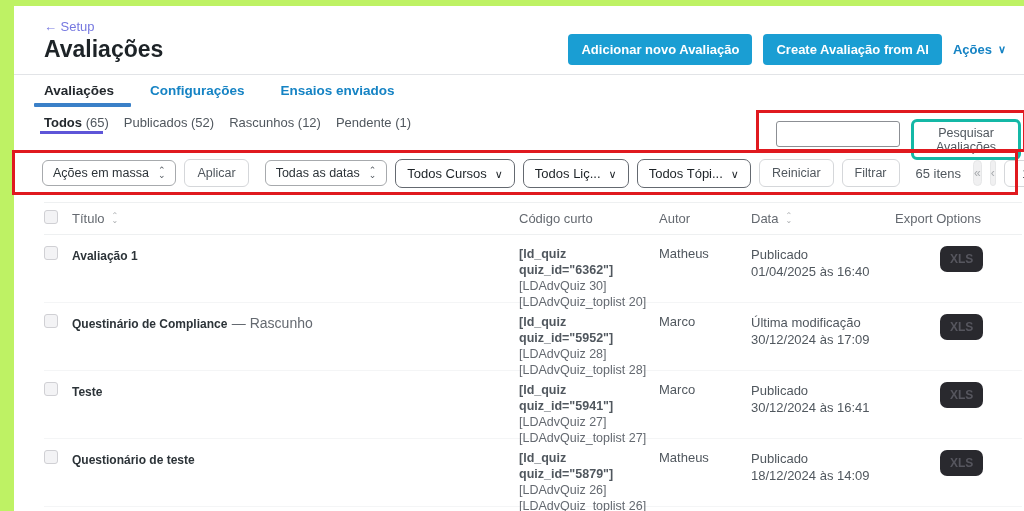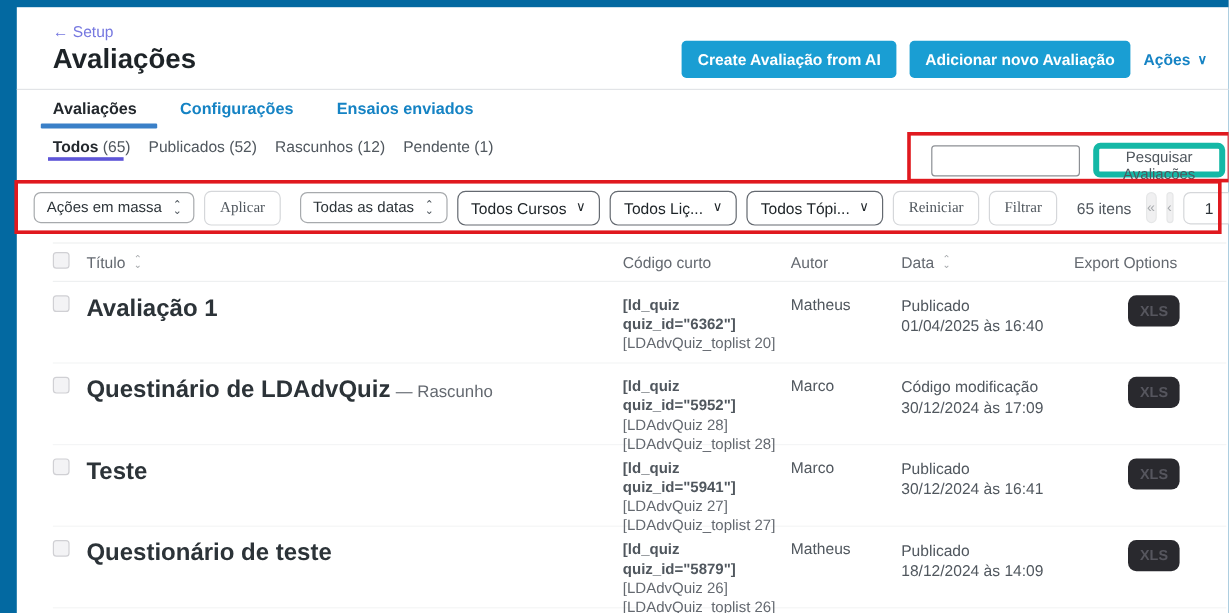--- a/index.html
+++ b/index.html
@@ -1,18 +1,18 @@
 <!DOCTYPE html>
 <html><head>
 <meta charset="utf-8">
 <style>
   * { margin:0; padding:0; box-sizing:border-box; }
   html,body { width:1024px; height:511px; }
   body { font-family:"Liberation Sans", sans-serif; background:#f0f0f1; }
-  #stage { position:relative; width:1024px; height:511px; overflow:hidden; background:#0369a1; }
+  #stage { position:relative; width:1024px; height:511px; overflow:hidden; background:#bef264; }
   #panel { position:absolute; left:14px; top:6px; right:0; bottom:0; background:#ffffff; }
 
   
   .back-link { position:absolute; left:30px; top:13px; font-size:13px; color:#7678e0; text-decoration:none; cursor:pointer; }
   .page-title { position:absolute; left:30px; top:30px; font-size:23px; font-weight:600; color:#1d2327; }
   .header-actions { position:absolute; right:18px; top:28px; display:flex; align-items:center; gap:11px; }
   .btn-primary { background:#1a9ed3; color:#fff; font-size:13px; font-weight:700; padding:8px 13px; border:none; border-radius:4px; cursor:pointer; font-family:inherit; }
   .actions-link { display:flex; align-items:center; gap:6px; color:#1583c4; font-size:13px; font-weight:700; cursor:pointer; }
   .actions-link .chev { font-size:11px; font-weight:700; }
   .header-divider { position:absolute; left:0; right:0; top:68px; height:1px; background:#e2e4e7; }
@@ -24,35 +24,35 @@
   .tab-underline { position:absolute; left:20px; top:97px; width:97px; height:4px; background:#3a80c8; border-radius:1px; }
 
   
   .status-filters { position:absolute; left:30px; top:109px; display:flex; gap:15px; font-size:13px; color:#50575e; }
   .sf { cursor:pointer; white-space:nowrap; }
   .sf .lbl-active { font-weight:700; color:#23282d;text-align:right; }
   .sf-underline { position:absolute; left:26px; top:125px; width:63px; height:3px; background:#5e55d8; }
 
   
   .search-input { position:absolute; left:762px; top:115px; width:124px; height:26px; border:1px solid #8c8f94; border-radius:3px; padding:0 6px; font-size:13px; font-family:inherit; background:#fff; }
-  .search-btn { position:absolute; left:897px; top:113px; width:110px; height:29px; background:#fff; border:5px solid #14b8a6; border-radius:6px; color:#50575e; font-size:12.5px; font-family:inherit; cursor:pointer; }
+  .search-btn { position:absolute; left:897px; top:113px; width:110px; height:41px; background:#fff; border:3px solid #14b8a6; border-radius:6px; color:#50575e; font-size:12.5px; font-family:inherit; cursor:pointer; }
 
   
   .anno { position:absolute; border:3px solid #e0191f; pointer-events:none; }
   .anno1 { left:742px; top:104px; width:270px; height:42px; }
   .anno2 { left:-2px; top:144px; width:1006px; height:45px; }
 
   
-  .toolbar { position:absolute; left:14px; top:152px; right:20px; height:30px; display:flex; align-items:center; gap:8px; }
+  .toolbar { position:absolute; left:28px; top:152px; right:20px; height:30px; display:flex; align-items:center; gap:8px; }
   .sel-sm { display:inline-flex; align-items:center; gap:9px; background:#fff; border:1px solid #a7aaad; border-radius:6px; padding:5px 10px; font-size:12.5px; color:#2c3338; cursor:pointer; white-space:nowrap; }
   .updown { display:inline-flex; flex-direction:column; align-items:center; color:#50575e; }
   .updown span { font-size:9px; line-height:5px; }
-  .sel-lg { display:inline-flex; align-items:flex-start; gap:8px; background:#fff; border:1px solid #646970; border-radius:7px; padding:6px 11px; font-size:13px; color:#1d2327; cursor:pointer; white-space:nowrap; }
+  .sel-lg { display:inline-flex; align-items:flex-end; gap:8px; background:#fff; border:1px solid #646970; border-radius:7px; padding:6px 11px; font-size:13px; color:#1d2327; cursor:pointer; white-space:nowrap; }
   .sel-lg .chev { font-size:11px; }
-  .btn-light { background:#fff; border:1px solid #d5d7da; border-radius:6px; padding:6px 12px; font-size:12.5px; color:#50575e; font-family:Liberation Serif, serif; cursor:pointer; white-space:nowrap; }
+  .btn-light { background:#fff; border:1px solid #d5d7da; border-radius:6px; padding:6px 12px; font-size:12.5px; color:#50575e; font-family:Liberation Sans, sans-serif; cursor:pointer; white-space:nowrap; }
   .tb-spacer { flex:1; }
   .items-count { font-size:13px; color:#50575e; margin-right:4px; white-space:nowrap; }
   .pg { width:28px; height:26px; display:inline-flex; align-items:center; justify-content:center; border-radius:6px; font-size:12px; cursor:pointer; }
   .pg.disabled { background:#f0f0f1; color:#a7aaad; border:1px solid #e6e7e8; cursor:default; }
   .pg-input { width:44px; height:27px; border:1px solid #d5d7da; border-radius:6px; text-align:center; font-size:13px; color:#2c3338; font-family:inherit; background:#fff; }
 
   
   .list-table { position:absolute; left:30px; top:196px; width:978px; }
   .trow { display:flex; }
   .thead { align-items:center; height:33px; color:#646970; font-size:13px; border-top:1px solid #eef0f1; border-bottom:1px solid #eef0f1; }
@@ -60,40 +60,40 @@
   .c-check { width:28px; flex:0 0 28px; }
   .c-title { width:447px; flex:0 0 447px; padding-right:10px; }
   .c-short { width:140px; flex:0 0 140px; }
   .c-author { width:92px; flex:0 0 92px; }
   .c-date { width:144px; flex:0 0 144px; }
   .c-export { width:127px; flex:0 0 127px; }
   .chk { display:inline-block; width:14px; height:14px; border:1px solid #d0d0d4; border-radius:3px; background:#f3f3f5; cursor:pointer; }
   .th-label { display:inline-flex; align-items:center; gap:7px; cursor:pointer; }
   .sort { display:inline-flex; flex-direction:column; align-items:center; color:#a7aaad; }
   .sort span { font-size:8px; line-height:4.5px; }
-  .row-title { font-size:20px; font-weight:700; color:#2c3338; cursor:pointer; }
+  .row-title { font-size:12px; font-weight:700; color:#2c3338; cursor:pointer; }
   .row-state { font-size:14px; font-weight:400; color:#646970; }
   .shortcodes { font-size:12.5px; line-height:16px; color:#646970; }
   .shortcodes .sc0 { font-weight:700; color:#50575e; }
   .author { font-size:13px; color:#50575e; }
   .date { font-size:13px; line-height:17px; color:#50575e; }
   .exports { display:flex; gap:3px; }
   .pill { background:#29292e; color:#56565e; font-size:12px; font-weight:700; padding:6px 10px; border:none; border-radius:7px; font-family:inherit; cursor:pointer;margin-left:45px; }
 </style>
 </head>
 <body>
 
 <div id="stage">
   <div id="panel">
 
     <a class="back-link">← Setup</a>
     <h1 class="page-title">Avaliações</h1>
     <div class="header-actions">
+      <button class="btn-primary">Adicionar novo Avaliação</button>
       <button class="btn-primary">Create Avaliação from AI</button>
-      <button class="btn-primary">Adicionar novo Avaliação</button>
       <span class="actions-link">
         <span>Ações</span>
         <span class="chev">∨</span>
       </span>
     </div>
     <div class="header-divider"></div>
 
     <div class="tabs">
       <span class="tab active">Avaliações</span>
       <span class="tab">Configurações</span>
@@ -190,48 +190,49 @@
       </div>
 
       <div class="trow tbody-row">
         <div class="c-check"><span class="chk"></span></div>
         <div class="c-title">
           <span class="row-title">Avaliação 1</span>
           <span class="row-state"></span>
         </div>
         <div class="c-short shortcodes">
           <div class="sc0">[ld_quiz quiz_id="6362"]</div>
+          <div>[LDAdvQuiz 30]</div>
           <div>[LDAdvQuiz_toplist 20]</div>
         </div>
         <div class="c-author author">Matheus</div>
         <div class="c-date date">
           <div>Publicado</div>
           <div>01/04/2025 às 16:40</div>
         </div>
         <div class="c-export exports">
           <button class="pill">XLS</button>
           <button class="pill">XLSX</button>
           <button class="pill">JSON</button>
         </div>
       </div>
 
       <div class="trow tbody-row">
         <div class="c-check"><span class="chk"></span></div>
         <div class="c-title">
-          <span class="row-title">Questinário de LDAdvQuiz</span>
+          <span class="row-title">Questinário de Compliance</span>
           <span class="row-state">— Rascunho</span>
         </div>
         <div class="c-short shortcodes">
           <div class="sc0">[ld_quiz quiz_id="5952"]</div>
           <div>[LDAdvQuiz 28]</div>
           <div>[LDAdvQuiz_toplist 28]</div>
         </div>
         <div class="c-author author">Marco</div>
         <div class="c-date date">
-          <div>Código modificação</div>
+          <div>Última modificação</div>
           <div>30/12/2024 às 17:09</div>
         </div>
         <div class="c-export exports">
           <button class="pill">XLS</button>
           <button class="pill">XLSX</button>
           <button class="pill">JSON</button>
         </div>
       </div>
 
       <div class="trow tbody-row">

